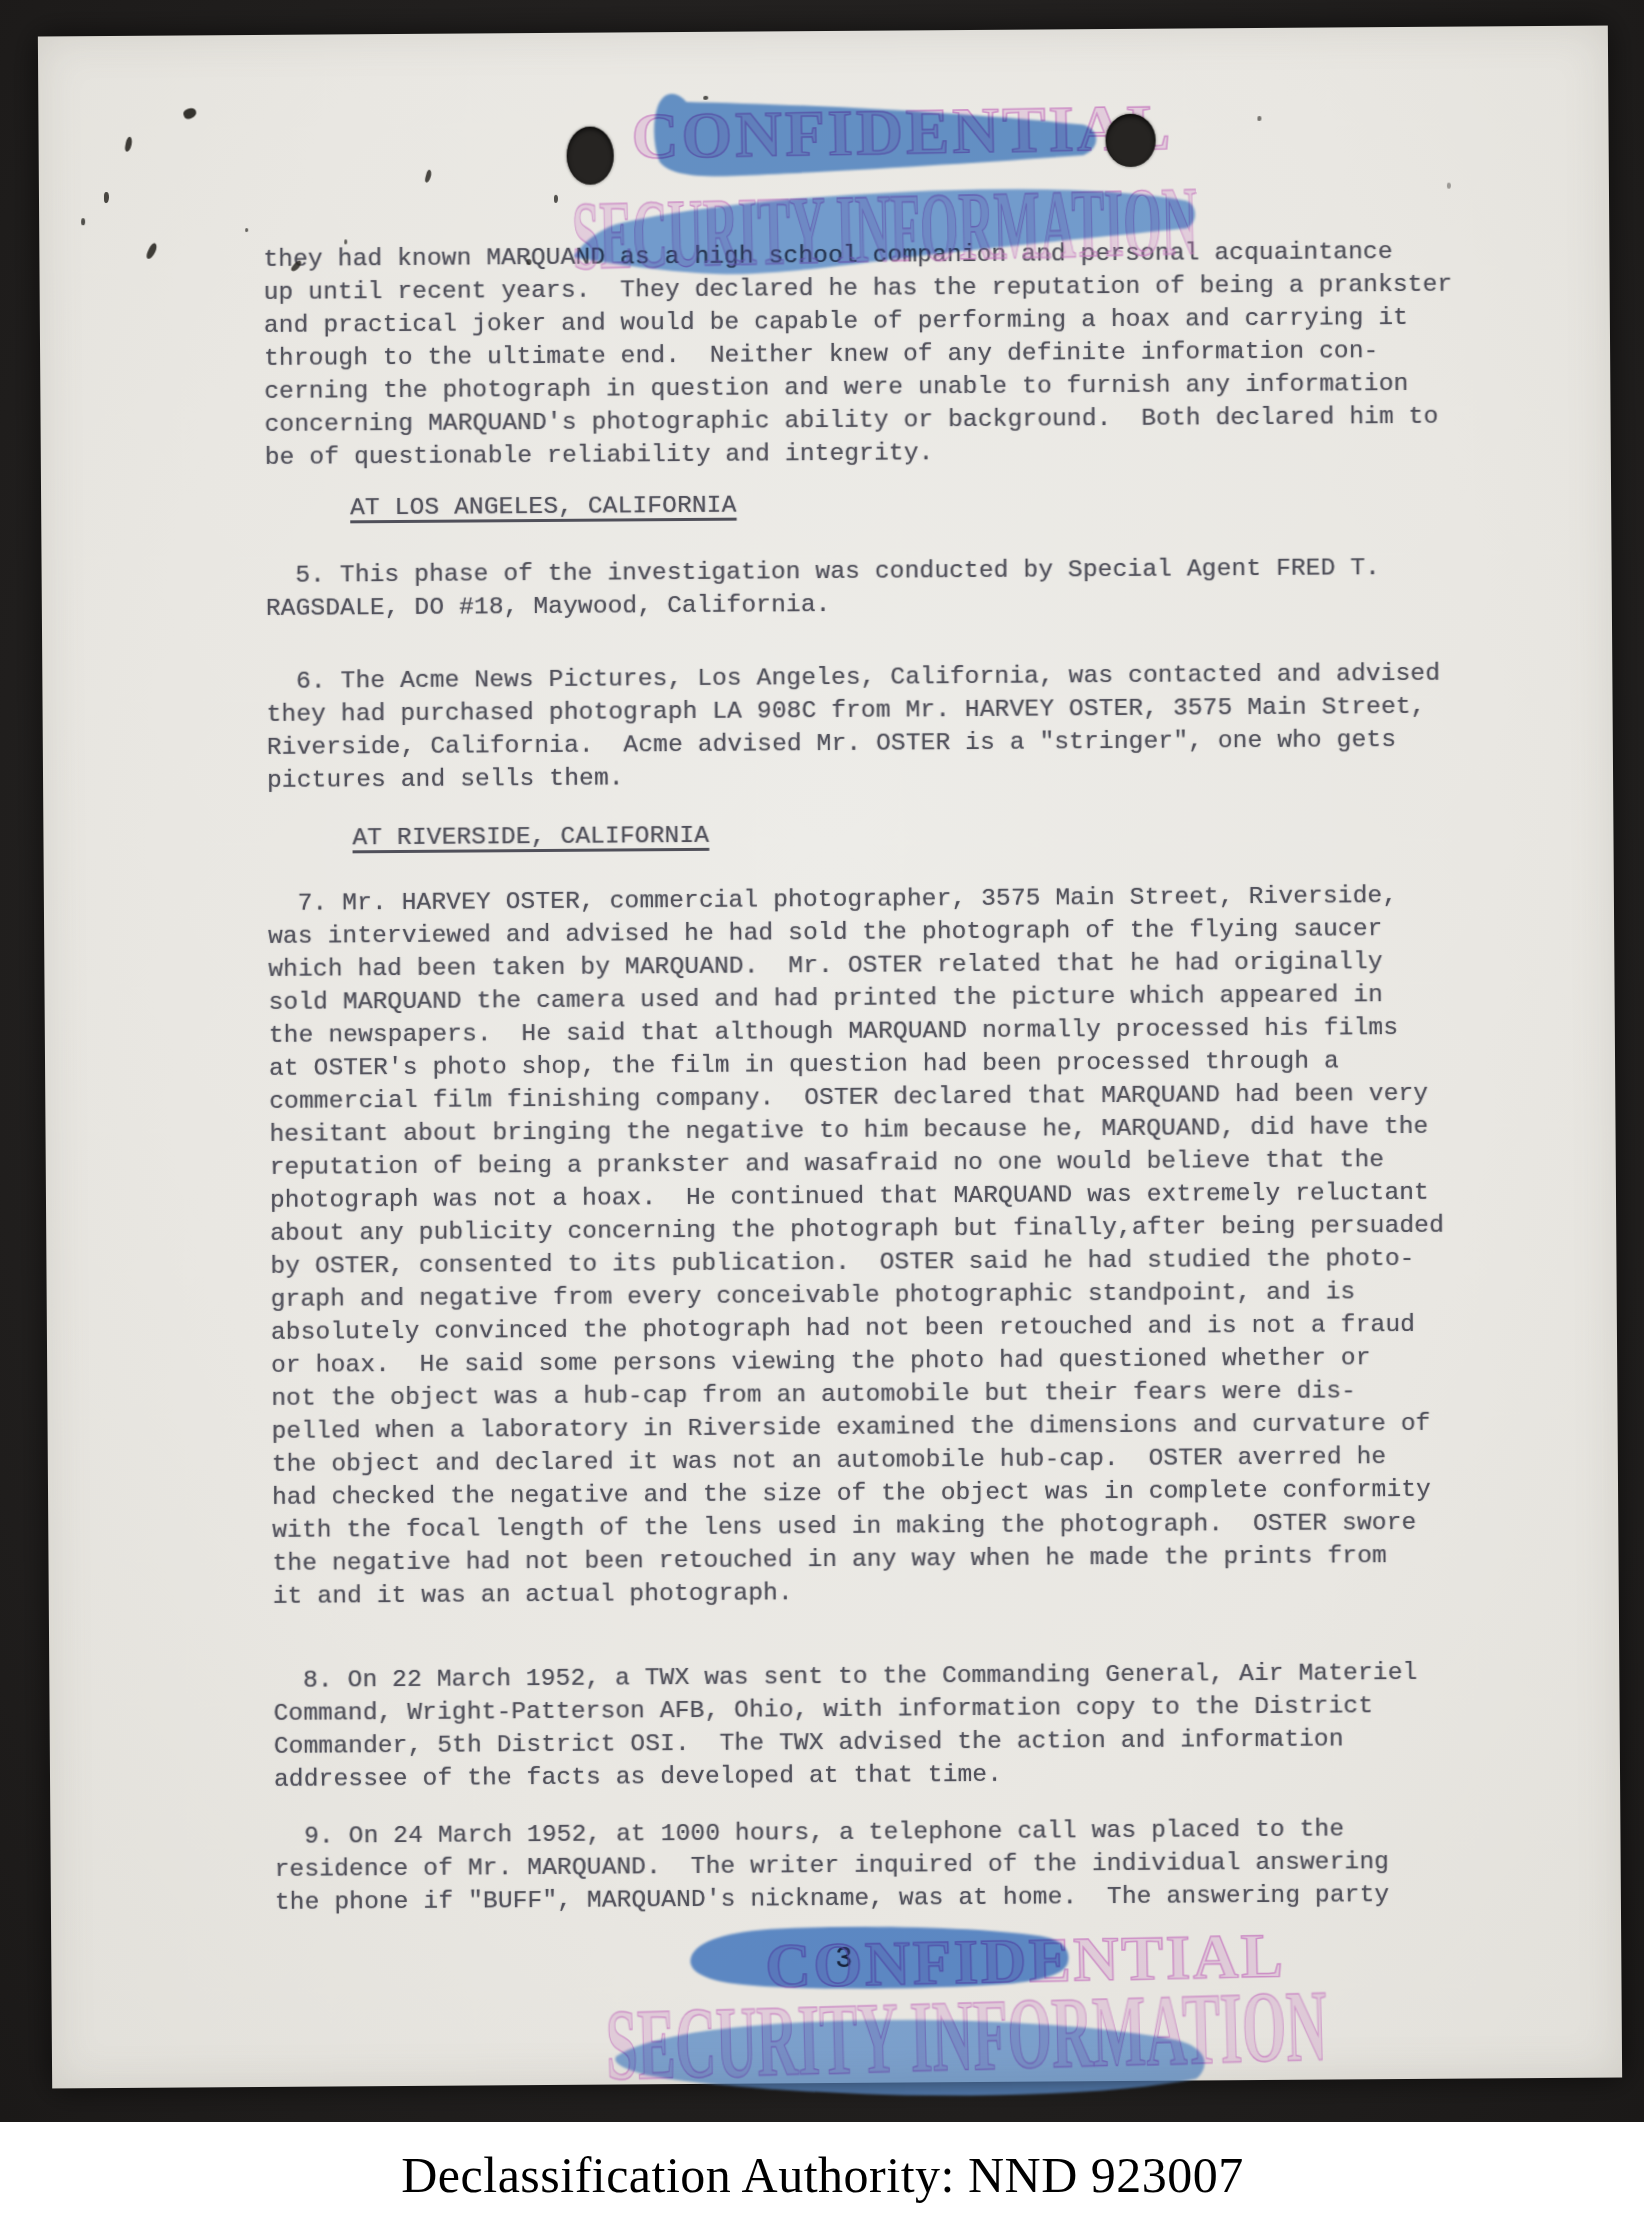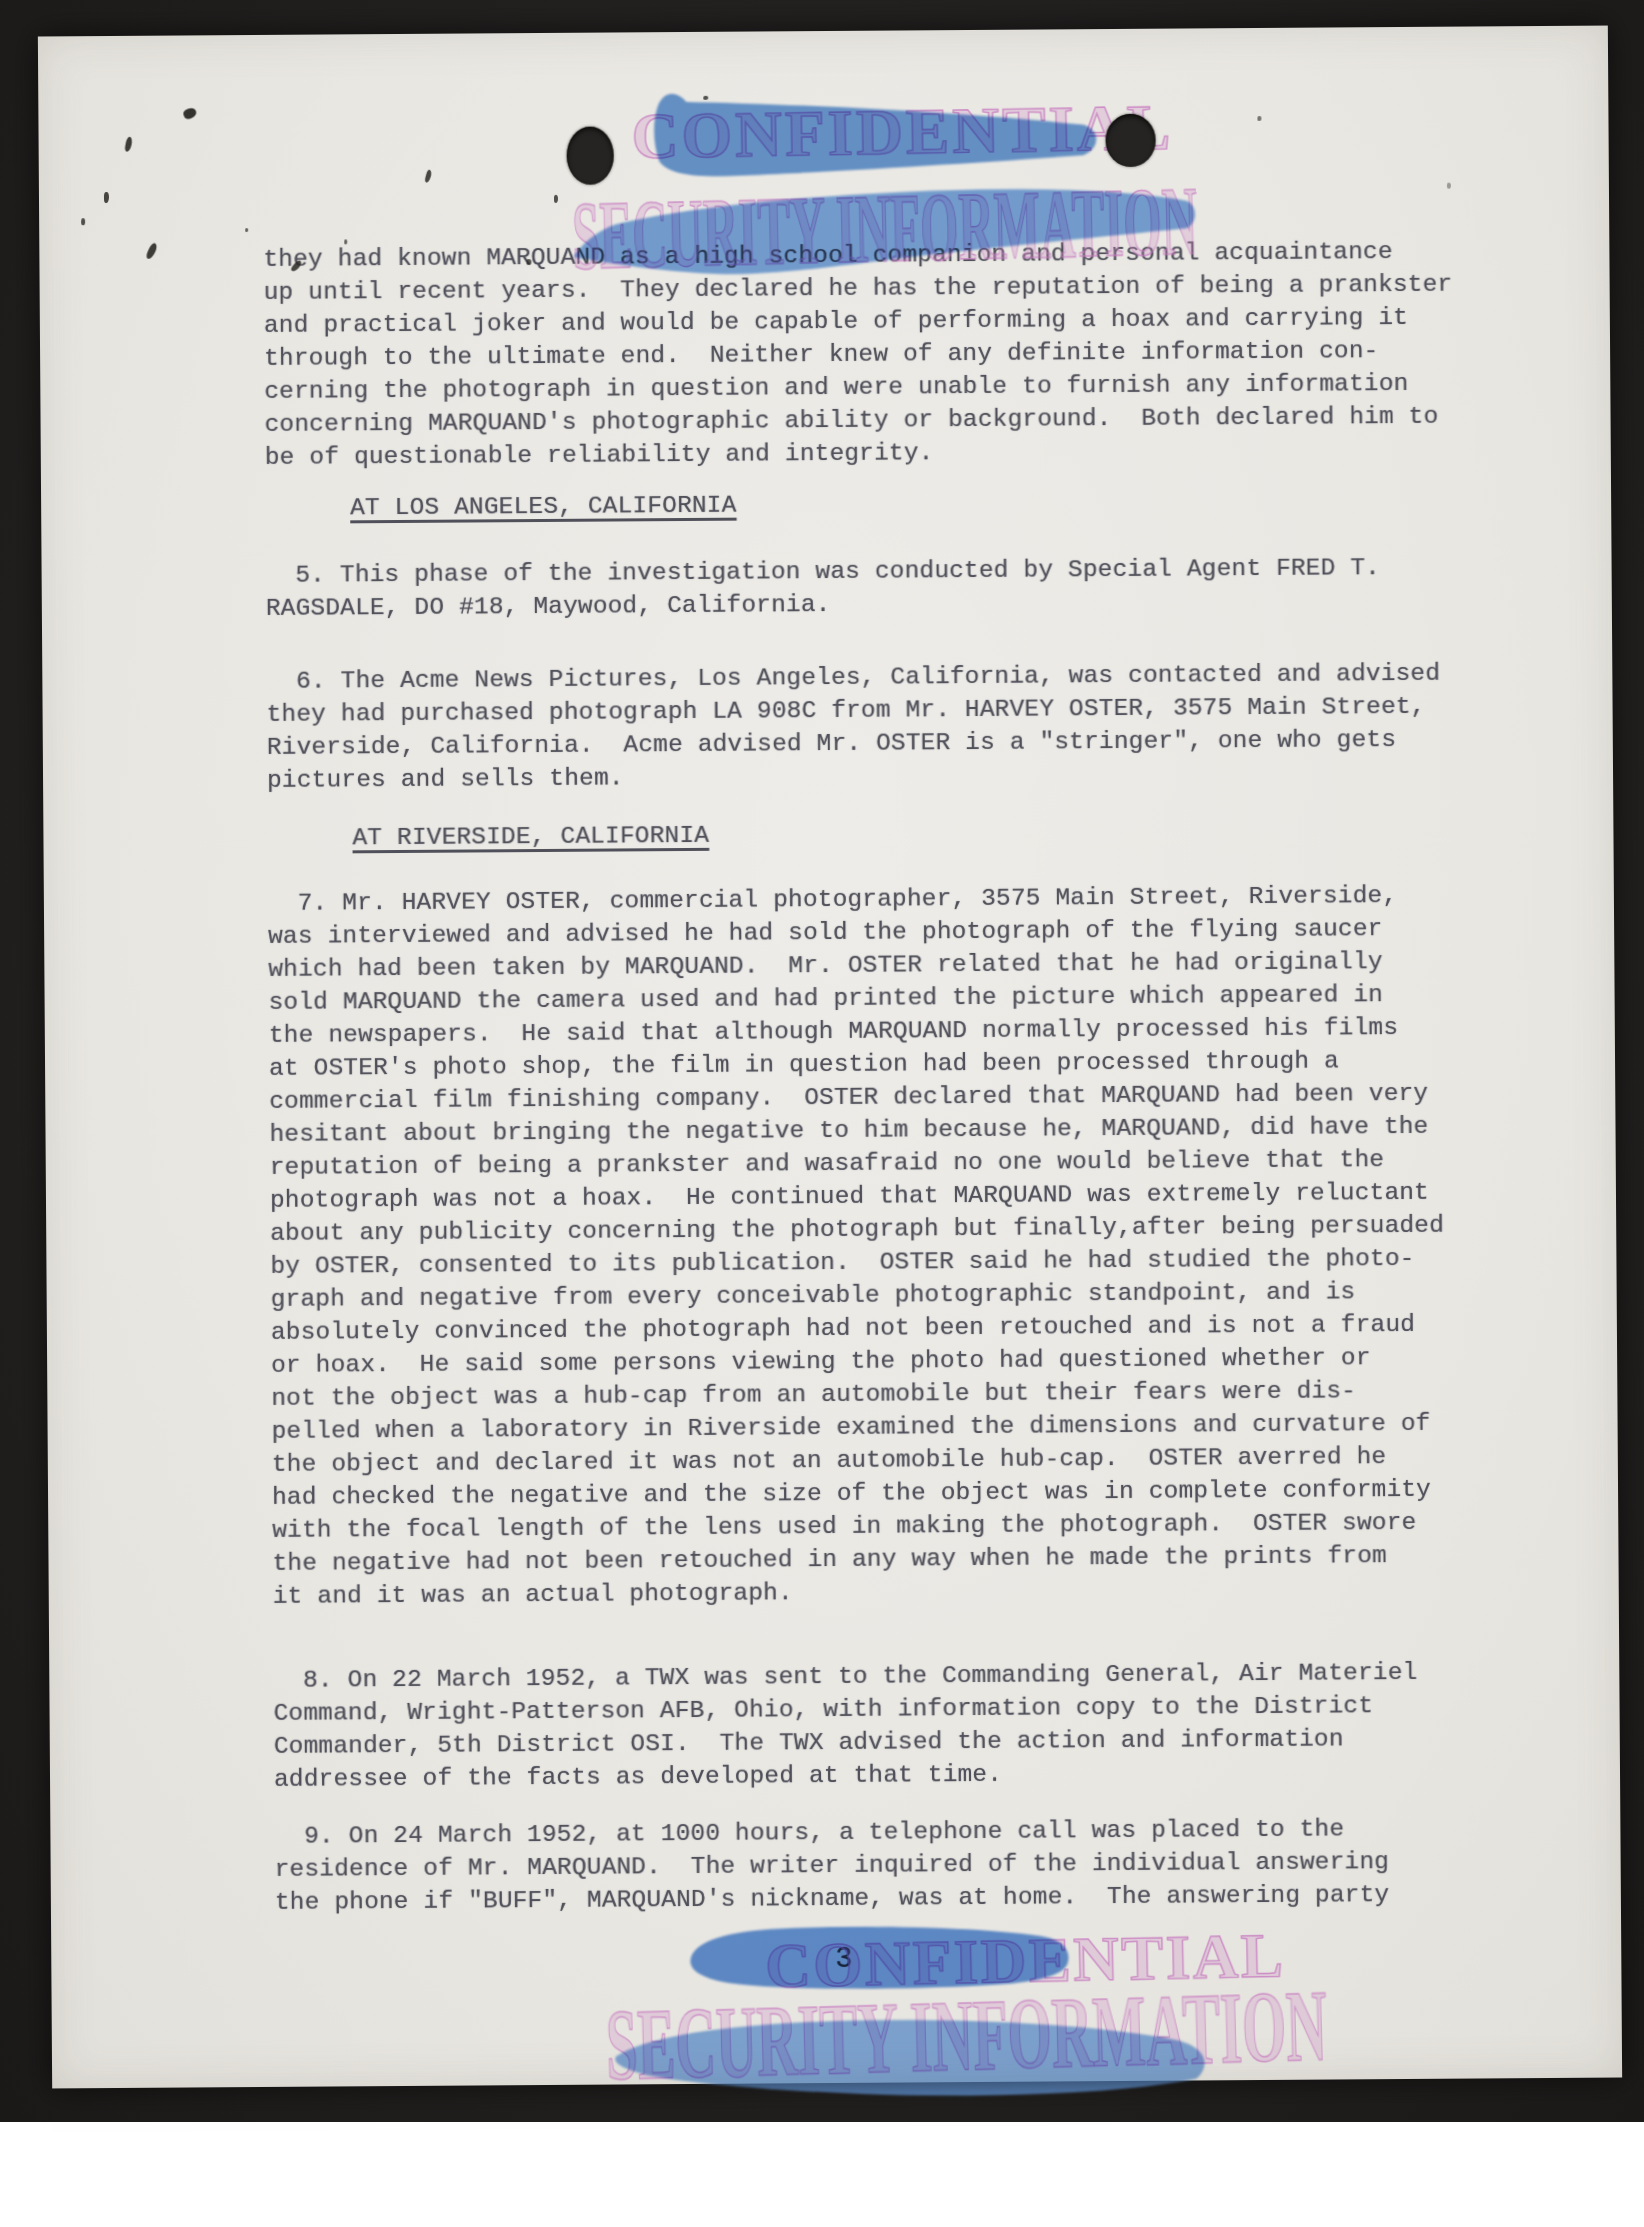--- a/index.html
+++ b/index.html
@@ -140,14 +140,17 @@
         <div class="speck" style="left: 387px; top: 136px; width: 5.4px; height: 12.8px; transform: rotate(15deg); opacity: 0.85;"></div>
         <div class="speck" style="left: 515px; top: 162px; width: 4.4px; height: 8.4px; transform: rotate(0deg); opacity: 0.8;"></div>
         <div class="speck" style="left: 305px; top: 205px; width: 3.4px; height: 5.4px; transform: rotate(0deg); opacity: 0.7;"></div>
         <div class="speck" style="left: 487px; top: 226px; width: 5.4px; height: 6.4px; transform: rotate(0deg); opacity: 0.75;"></div>
         <div class="speck" style="left: 1219px; top: 88px; width: 4.4px; height: 5.4px; transform: rotate(0deg); opacity: 0.6;"></div>
         <div class="speck" style="left: 665px; top: 64px; width: 5.4px; height: 4.4px; transform: rotate(0deg); opacity: 0.8;"></div>
         <div class="speck" style="left: 1408px; top: 156px; width: 4.4px; height: 5.9px; transform: rotate(0deg); opacity: 0.4;"></div>
       </div>
   </div>
 
+  <div id="caption-strip">
+    <div id="caption-text">Declassification Authority: NND 923007</div>
+  </div>
 </div>
 
 
 </body></html>

